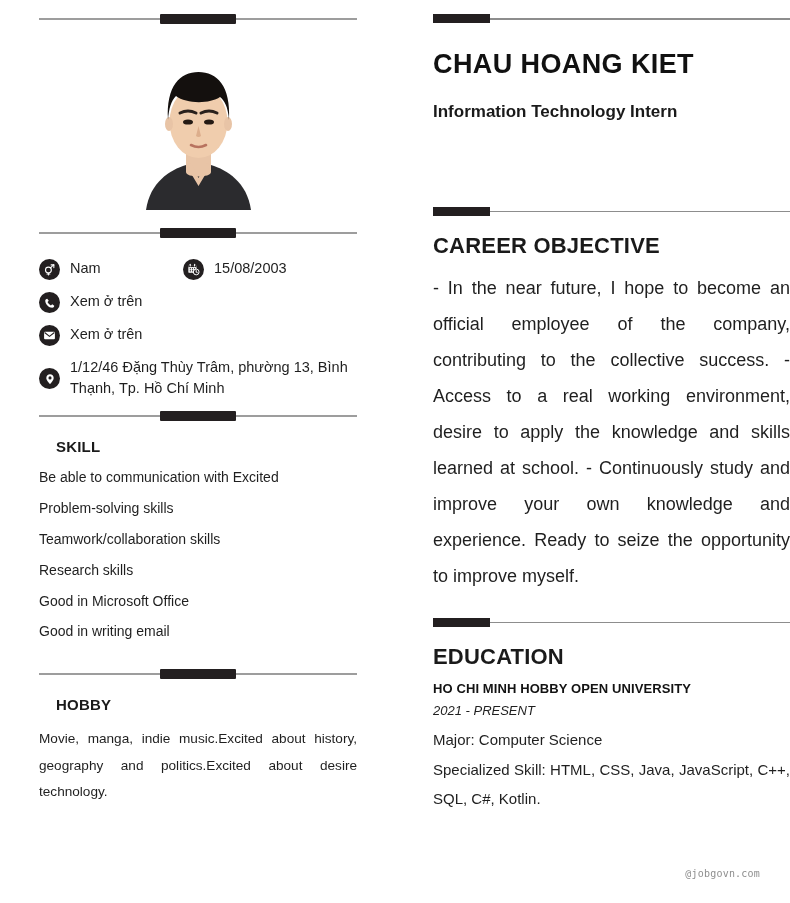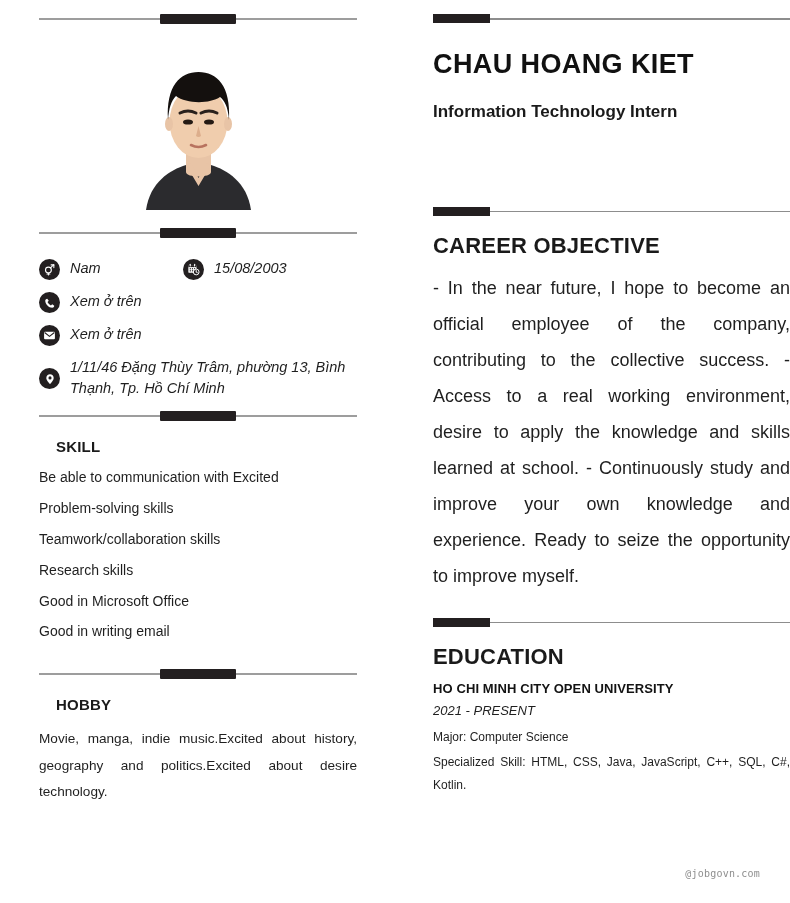--- a/index.html
+++ b/index.html
@@ -109,21 +109,20 @@
 
   
   .contact {
     margin-top: 20px;
     margin-bottom: 8px;
   }
   .contact-row {
     display: flex;
     align-items: flex-start;
     margin-bottom: 11px;
-    font-style: italic;
   }
   .contact-row.pair { margin-bottom: 11px; }
   .ic {
     width: 21px;
     height: 21px;
     border-radius: 50%;
     background: #231f20;
     display: inline-flex;
     align-items: center;
     justify-content: center;
@@ -199,21 +198,21 @@
     margin: 0 0 7px 0;
     color: #131313;
   }
   .edu-date {
     font-size: 13px;
     font-style: italic;
     margin: 0 0 8px 0;
     color: #1f1f1f;
   }
   .edu-line {
-    font-size: 12px;
+    font-size: 15px;
     line-height: 1.92;
     color: #1f1f1f;
     margin: 0 0 2px 0;
   }
   .edu-line.justified { text-align: justify; }
 
   
   .watermark {
     position: absolute;
     right: 30px;
@@ -331,21 +330,21 @@
           <span class="ctext">Xem ở trên</span>
         </div>
 
         <div class="contact-row" style="align-items:center;">
           <span class="ic">
             <svg width="12" height="12" viewBox="0 0 24 24">
               <path d="M12 2.5 C7.9 2.5 4.6 5.8 4.6 9.9 C4.6 15.4 12 22 12 22 C12 22 19.4 15.4 19.4 9.9 C19.4 5.8 16.1 2.5 12 2.5 Z" fill="#ffffff"></path>
               <circle cx="12" cy="9.8" r="3.1" fill="#231f20"></circle>
             </svg>
           </span>
-          <span class="ctext" style="max-width:278px;">1/11/46 Đặng Thùy Trâm, phường 13, Bình Thạnh, Tp. Hồ Chí Minh</span>
+          <span class="ctext" style="max-width:278px;">1/12/46 Đặng Thùy Trâm, phường 13, Bình Thạnh, Tp. Hồ Chí Minh</span>
         </div>
 
       </div>
 
       <div class="divider-left" style="margin-top:12px;">
         <div class="line"></div>
         <div class="nub"></div>
       </div>
 
       <h2 class="section">SKILL</h2>
@@ -390,21 +389,21 @@
       <p class="obj-para">- In the near future, I hope to become an official employee of the company, contributing to the collective success. - Access to a real working environment, desire to apply the knowledge and skills learned at school. - Continuously study and improve your own knowledge and experience. Ready to seize the opportunity to improve myself.</p>
 
       <div class="divider-right" style="margin-top:24px;">
         <div class="line"></div>
         <div class="nub"></div>
       </div>
 
       <h2 class="section right-head">EDUCATION</h2>
 
       <div>
-        <div class="edu-school">HO CHI MINH CITY OPEN UNIVERSITY</div>
+        <div class="edu-school">HO CHI MINH HOBBY OPEN UNIVERSITY</div>
         <div class="edu-date">2021 - PRESENT</div>
         <div class="edu-line">Major: Computer Science</div>
         <div class="edu-line justified">Specialized Skill: HTML, CSS, Java, JavaScript, C++, SQL, C#, Kotlin.</div>
       </div>
 
     </div>
   </div>
 
   <div class="watermark">@jobgovn.com</div>
 

